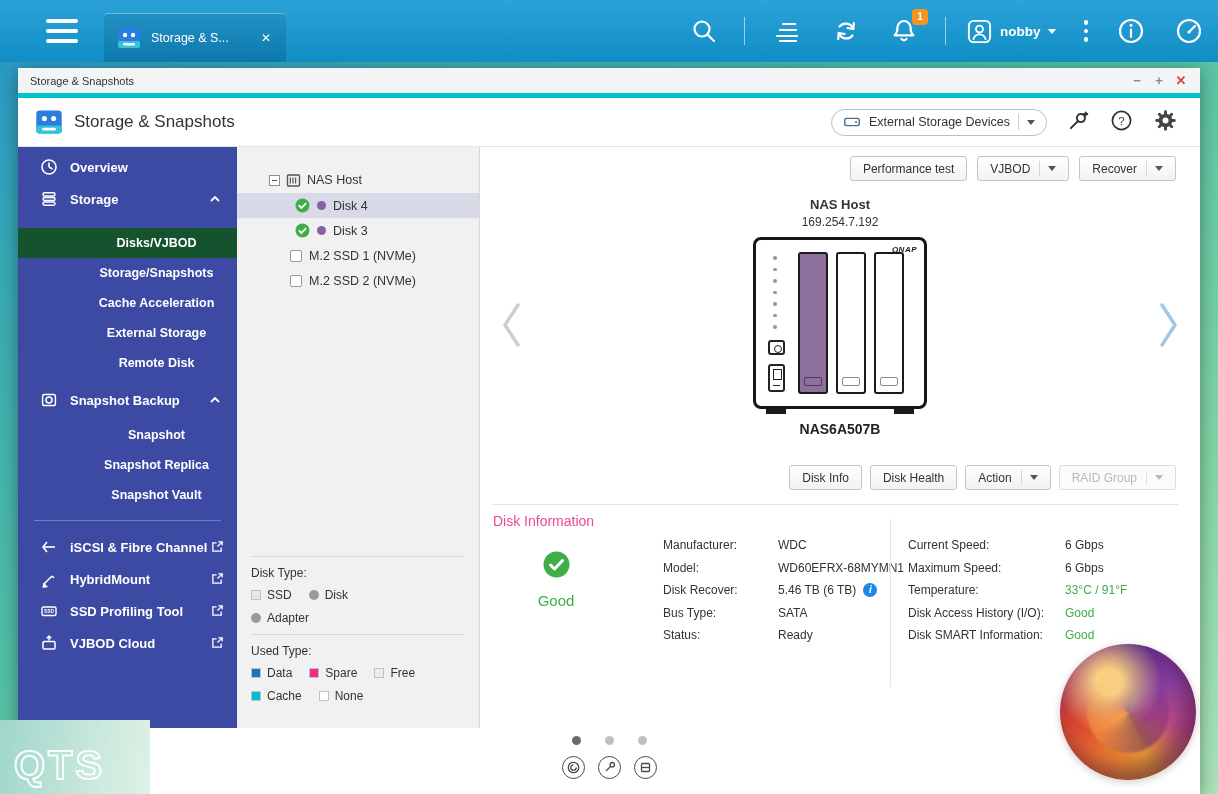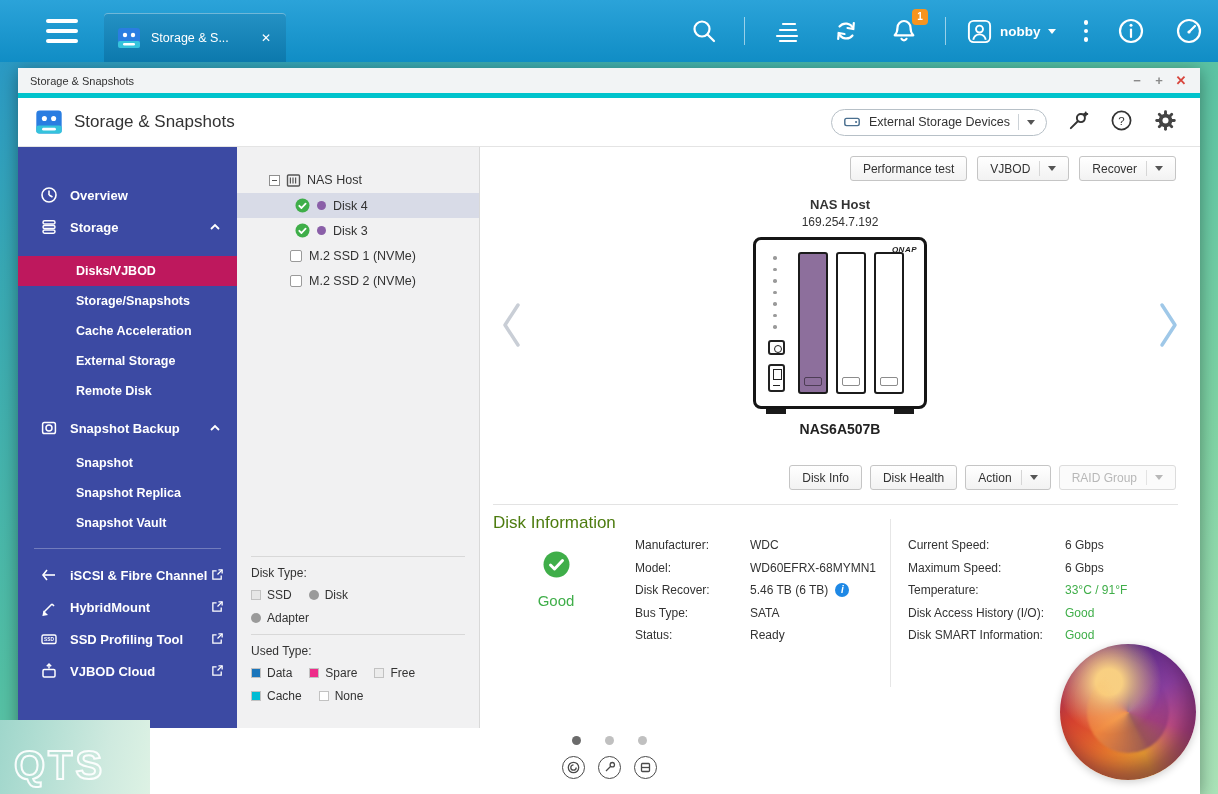--- a/index.html
+++ b/index.html
@@ -48,25 +48,25 @@
   .app-title{ font-size:17px; color:#333; font-weight:500; margin-left:10px; }
   .hdr-right{ margin-left:auto; display:flex; align-items:center; gap:20px; }
   .device-select{ display:flex; align-items:center; height:27px; border:1px solid #b7c0c7; border-radius:14px; padding:0 11px; gap:8px; background:#fff;justify-content:center; }
   .device-select .dlbl{ font-size:12.5px; color:#333; }
   .ds-caret{ display:flex; align-items:center; border-left:1px solid #ccd2d7; padding-left:8px; height:16px; }
   .caret-down-d{ width:0; height:0; border-left:4px solid transparent; border-right:4px solid transparent; border-top:5px solid #555; }
 
   .content{ position:absolute; top:79px; left:0; right:0; bottom:66px; display:flex; }
 
   
-  .sidebar{ width:219px; flex:0 0 219px; background:#3c4aa3; padding-top:32px; overflow:hidden; }
+  .sidebar{ width:219px; flex:0 0 219px; background:#3c4aa3; padding-top:4px; overflow:hidden;text-align:center; }
   .side-item{ height:32px; display:flex; align-items:center; padding-left:22px; gap:12px; color:#fff; font-size:13px; font-weight:700; position:relative; }
   .side-item .chev{ position:absolute; right:16px; }
   .side-sub{ height:30px; line-height:30px; padding-left:58px; color:#fff; font-size:12.5px; font-weight:600; position:relative; }
-  .side-sub.selected{ background:#be185d;margin-top:13px; }
+  .side-sub.selected{ background:#14532d;margin-top:13px; }
   .side-ext .ext{ position:absolute; right:13px; top:9px; }
   .side-div{ height:1px; background:rgba(255,255,255,.28); margin:10px 16px; }
   .mt4{ margin-top:4px; } .mt6{ margin-top:6px; }
 
   
   .treepanel{ width:243px; flex:0 0 243px; background:#f1f1f2; border-right:1px solid #d9d9d9; display:flex; flex-direction:column; padding-top:20px; }
   .tree-root{ height:26px; display:flex; align-items:center; gap:6px; padding-left:32px; font-size:12.5px; color:#333; }
   .expander{ width:11px; height:11px; border:1px solid #8f8f8f; background:#fff; position:relative; flex:0 0 11px; }
   .expander::after{ content:""; position:absolute; left:2px; right:2px; top:4px; height:1px; background:#555; }
   .tree-row{ height:25px; display:flex; align-items:center; gap:7px; font-size:12.5px; color:#333; }
@@ -115,28 +115,28 @@
   .bays{ position:absolute; left:42px; top:12px; display:flex; gap:8px; }
   .bay{ width:30px; height:142px; border:2px solid #1b1b1b; border-radius:3px; background:#fff; position:relative; }
   .bay::after{ content:""; position:absolute; bottom:6px; left:4px; right:4px; height:7px; border:1.5px solid rgba(0,0,0,.45); border-radius:2px; }
   .bay.filled{ background:#8d6f9c; }
   .brand{ position:absolute; right:7px; top:5px; font-size:8px; font-weight:700; font-style:italic; letter-spacing:.5px; color:#1a1a1a; }
   .foot{ position:absolute; bottom:-8px; width:20px; height:5px; background:#1a1a1a; }
   .foot.l{ left:10px; } .foot.r{ right:10px; }
   .model{ margin-top:12px; font-size:14px; font-weight:600; color:#222; }
 
   .sec-line{ position:absolute; top:357px; left:13px; right:22px; height:1px; background:#e3e3e3; }
-  .sec-title{ position:absolute; top:366px; left:13px; font-size:17px; color:#4d7c0f; }
+  .sec-title{ position:absolute; top:366px; left:13px; font-size:14px; color:#ec4899; }
   .status{ position:absolute; top:404px; left:44px; width:64px; text-align:center; }
   .status .stext{ display:block; margin-top:10px; font-size:15px; color:#3fae49; }
   .fields{ position:absolute; top:387px; }
   .fields.leftcol{ left:155px; }
   .fields.rightcol{ left:428px; }
   .fieldrow{ display:flex; height:22.5px; align-items:center; font-size:12px; color:#333; }
-  .leftcol .flabel{ width:115px; }
+  .leftcol .flabel{ width:115px;margin-left:28px; }
   .rightcol .flabel{ width:157px; }
   .fvalue{ white-space:nowrap; }
   .val-good{ color:#3fae49; }
   .v-div{ position:absolute; left:410px; top:372px; height:168px; width:1px; background:#e6e6e6; }
   .info-i{ display:inline-block; width:14px; height:14px; border-radius:50%; background:#1e88e5; color:#fff;
     font-size:10px; font-weight:bold; font-style:italic; line-height:14px; text-align:center; margin-left:7px; vertical-align:-2px; }
 
   
   .bottomstrip{ position:absolute; left:0; right:0; bottom:0; height:66px; background:#fff; }
   .dots{ display:flex; justify-content:center; gap:24px; padding-top:8px; }

